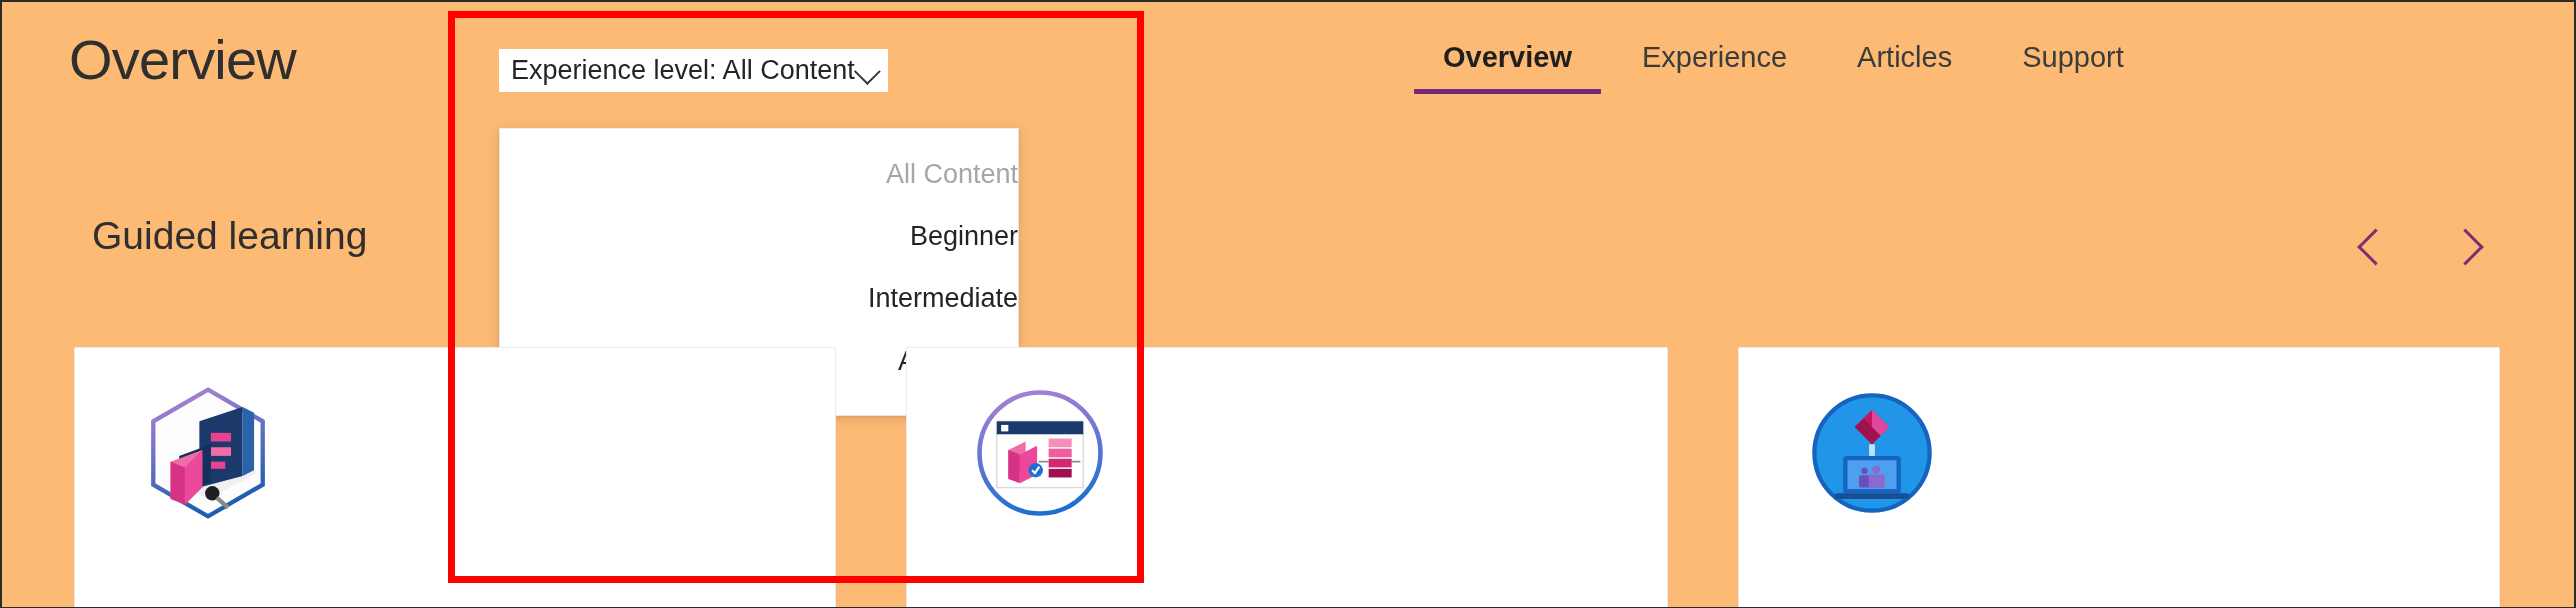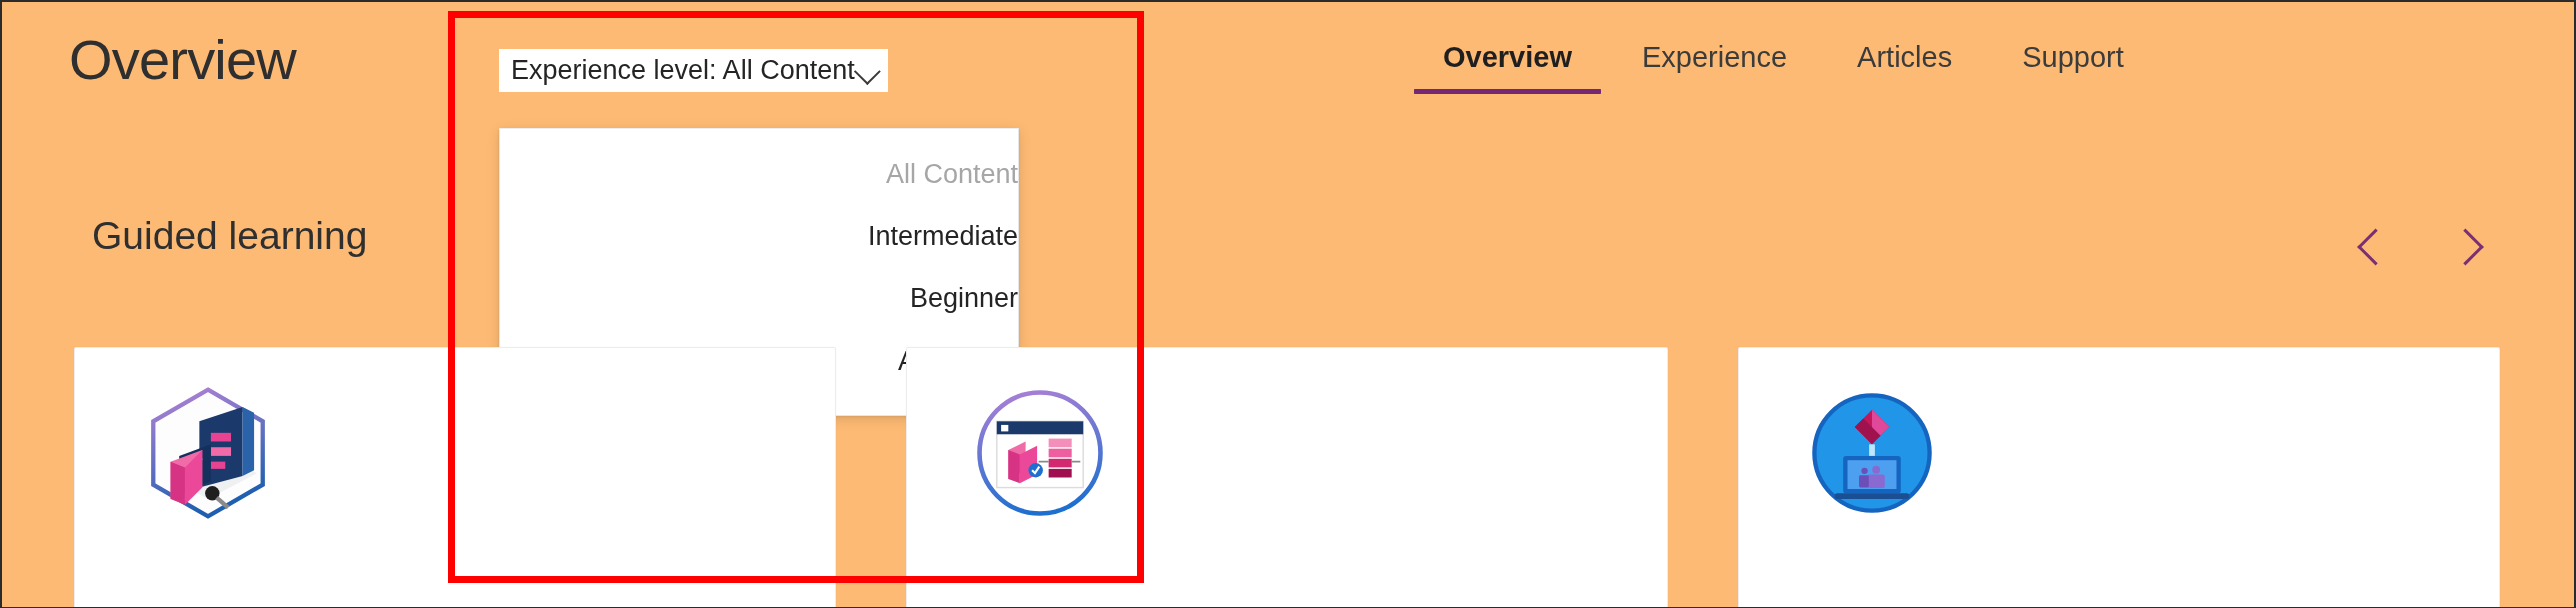--- a/index.html
+++ b/index.html
@@ -239,22 +239,22 @@
   </nav>
 
   <div id="filter-wrap">
     <button id="filter-button">
       <span>Experience level: All Content</span>
       <span class="chev"></span>
     </button>
 
     <div id="filter-menu">
       <button class="menu-option is-muted">All Content</button>
+      <button class="menu-option">Beginner</button>
       <button class="menu-option">Intermediate</button>
-      <button class="menu-option">Beginner</button>
       <button class="menu-option">Advanced</button>
     </div>
   </div>
 
   <div id="section-heading">Guided learning</div>
 
   <div id="carousel-controls">
     <button class="carousel-arrow prev">
       <span class="glyph"></span>
     </button>

